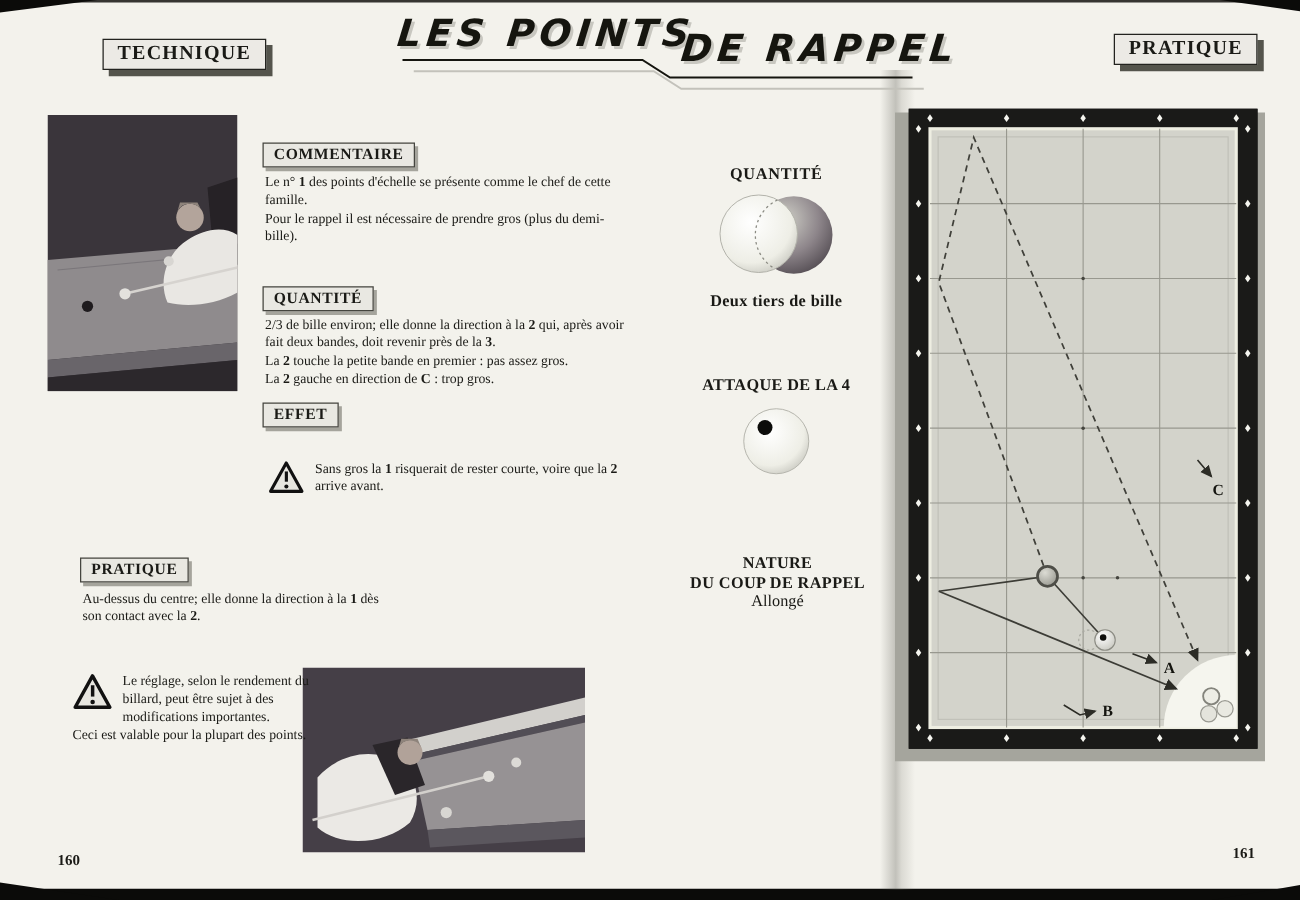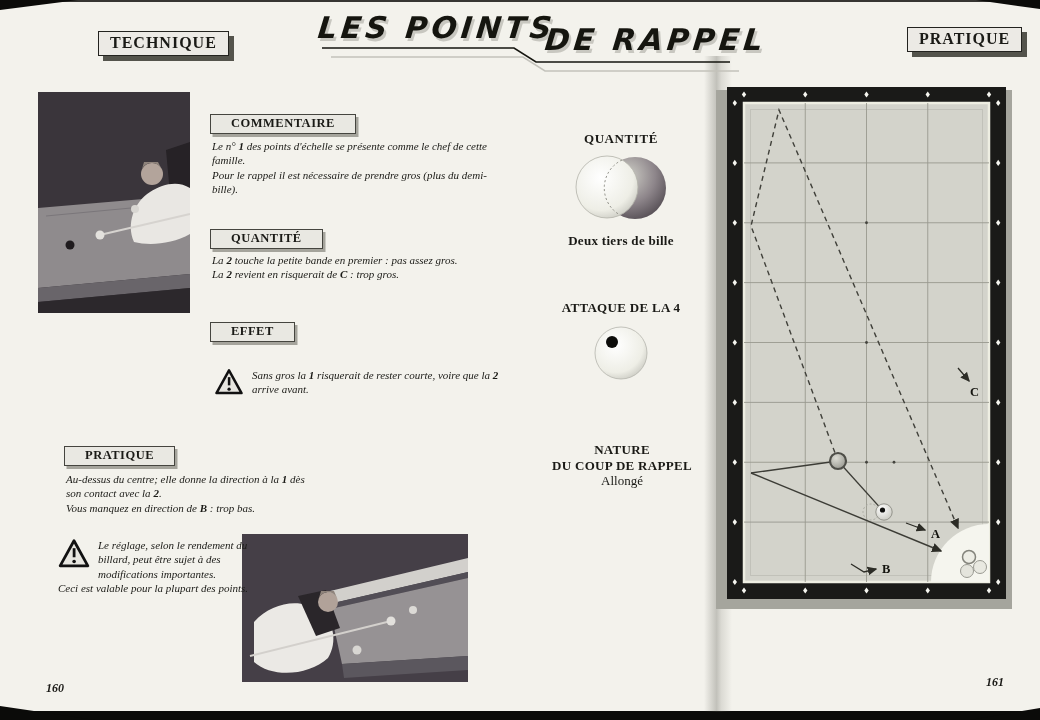--- a/index.html
+++ b/index.html
@@ -16,31 +16,31 @@
   .gutter{left:704px;top:56px;width:28px;height:656px;
           background:linear-gradient(to right,rgba(80,80,72,0) 0%,rgba(80,80,72,.30) 45%,rgba(110,110,100,.18) 62%,rgba(80,80,72,0) 100%);}
   
   .headline{font-family:"DejaVu Sans",sans-serif;font-weight:bold;font-style:italic;
             font-size:30px;letter-spacing:4px;color:#15150f;white-space:nowrap;
             text-shadow:2.5px 2.5px 0 #c8c7c0;transform:skewX(-6deg);}
   .hl1{left:318px;top:10px;}
   .hl2{left:545px;top:22px;}
   
   .tab-box{border:1.5px solid #23231f;background:#eceae5;padding:2px 11px 3px;
-           font-weight:bold;font-size:16px;letter-spacing:1px;box-shadow:5px 5px 0 #54544c;margin-left:16px;}
-  
-  .sec-box{display:inline-block;border:1px solid #45453f;background:#e9e8e2;padding:1px 20px 2px;
+           font-weight:bold;font-size:16px;letter-spacing:1px;box-shadow:5px 5px 0 #54544c;}
+  
+  .sec-box{display:inline-block;border:1px solid #45453f;background:#e9e8e2;padding:1px 8px 2px;
            font-weight:bold;font-size:12.5px;letter-spacing:.5px;box-shadow:2.5px 3px 0 #a5a49c;}
   
-  .txt{font-size:11px;line-height:1.3;font-style:italic;}
+  .txt{font-size:11px;line-height:1.3;}
   .txt .rline{margin:0;}
   .warn-tri{float:left;margin:0 8px 2px 0;}
   .center{text-align:center;}
   .cap-bold{font-weight:bold;font-size:13px;letter-spacing:.3px;}
-  .pagenum{font-weight:bold;font-size:12px;font-style:italic;}
+  .pagenum{font-weight:bold;font-size:12px;}
   .photo{display:block;}
 </style>
 </head>
 <body>
 
 <div class="page">
 
   <div class="abs edge-top"></div>
   <div class="abs wedge-tl"></div>
   <div class="abs wedge-tr"></div>
@@ -92,38 +92,38 @@
   </svg>
 
   <div class="abs sec-box" style="left:210px;top:114px">COMMENTAIRE</div>
   <div class="abs txt" style="left:212px;top:139px;width:292px">
       <div class="rline"><span>Le n° </span><b>1</b><span> des points d'échelle se présente comme le chef de cette famille.</span></div>
       <div class="rline"><span>Pour le rappel il est nécessaire de prendre gros (plus du demi-bille).</span></div>
     </div>
 
   <div class="abs sec-box" style="left:210px;top:229px">QUANTITÉ</div>
   <div class="abs txt" style="left:212px;top:253px;width:300px">
+      <div class="rline"><span>2/3 de bille environ; elle donne la direction à la </span><b>2</b><span> qui, après avoir fait deux bandes, doit revenir près de la </span><b>3</b><span>.</span></div>
       <div class="rline"><span>La </span><b>2</b><span> touche la petite bande en premier : pas assez gros.</span></div>
-      <div class="rline"><span>La </span><b>2</b><span> revient en risquerait de </span><b>C</b><span> : trop gros.</span></div>
+      <div class="rline"><span>La </span><b>2</b><span> gauche en direction de </span><b>C</b><span> : trop gros.</span></div>
     </div>
 
   <div class="abs sec-box" style="left:210px;top:322px">EFFET</div>
   <div class="abs txt" style="left:214px;top:368px;width:288px">
     <svg class="warn-tri" width="30" height="27" viewBox="0 0 30 28">
       <polygon points="15,2.5 28,26 2,26" fill="#e7e6e0" stroke="#111" stroke-width="2.6" stroke-linejoin="round"></polygon>
       <rect x="13.8" y="9.5" width="2.6" height="8.5" fill="#111"></rect>
       <circle cx="15.1" cy="22" r="1.7" fill="#111"></circle>
     </svg>
     <span><div class="rline"><span>Sans gros la </span><b>1</b><span> risquerait de rester courte, voire que la </span><b>2</b><span> arrive avant.</span></div></span>
   </div>
 
   <div class="abs sec-box" style="left:64px;top:446px">PRATIQUE</div>
   <div class="abs txt" style="left:66px;top:472px;width:248px">
       <div class="rline"><span>Au-dessus du centre; elle donne la direction à la </span><b>1</b><span> dès son contact avec la </span><b>2</b><span>.</span></div>
-      <div class="rline"><span>Vous manquez en direction de </span><b>B</b><span> : trop bas.</span></div>
     </div>
 
   <div class="abs txt" style="left:58px;top:538px;width:206px">
     <svg class="warn-tri" width="32" height="30" viewBox="0 0 30 28">
       <polygon points="15,2.5 28,26 2,26" fill="#e7e6e0" stroke="#111" stroke-width="2.6" stroke-linejoin="round"></polygon>
       <rect x="13.8" y="9.5" width="2.6" height="8.5" fill="#111"></rect>
       <circle cx="15.1" cy="22" r="1.7" fill="#111"></circle>
     </svg>
     <span><div class="rline"><span>Le réglage, selon le rendement du billard, peut être sujet à des modifications importantes.</span></div><div class="rline"><span>Ceci est valable pour la plupart des points.</span></div></span>
   </div>

